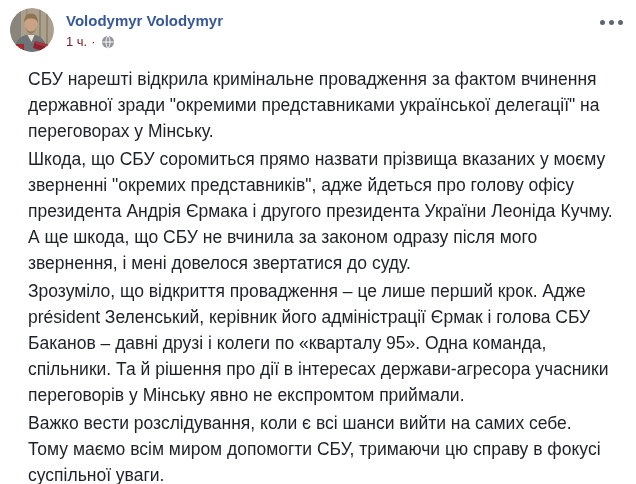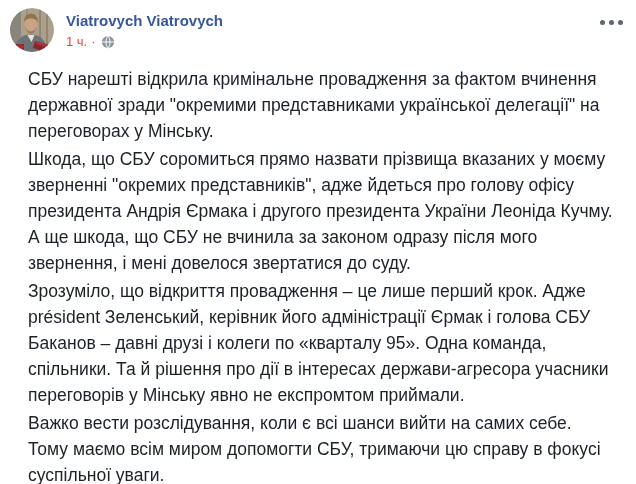--- a/index.html
+++ b/index.html
@@ -45,21 +45,21 @@
     font-size: 15px;
     font-weight: bold;
     line-height: 19px;
     text-decoration: none;
     cursor: pointer;
   }
   .meta-row {
     display: flex;
     align-items: center;
     margin-top: 4px;
-    color: #ef4444;
+    color: #7f1d1d;
     font-size: 13px;
     line-height: 16px;
   }
   .meta-row .timestamp { cursor: pointer; }
   .meta-row .separator { margin: 0 5px 0 4px; }
   .globe { display: inline-flex; align-items: center; }
   .more-button {
     display: flex;
     align-items: center;
     gap: 4px;
@@ -111,21 +111,21 @@
           <path d="M15.8,18 C16,22.5 18,25.5 21,25.5 C24,25.5 26,22.5 26.2,18 C25.5,22 24,23.5 21,23.5 C18,23.5 16.5,22 15.8,18 Z" fill="#96794f"></path>
           <polygon points="25,33 41,37.5 35,44 23,40" fill="#8e222c"></polygon>
           <polygon points="25,33 41,37.5 40,40 26,36" fill="#a83540"></polygon>
           <rect x="1" y="36" width="13" height="6" fill="#8c2f33"></rect>
           <rect x="8" y="37.5" width="5" height="3" fill="#c0242b"></rect>
         </g>
       </svg>
     </div>
 
     <div class="header-text">
-      <a class="author-link">Viatrovych Viatrovych</a>
+      <a class="author-link">Volodymyr Volodymyr</a>
       <div class="meta-row">
         <span class="timestamp">1 ч.</span>
         <span class="separator">·</span>
         <span class="globe">
           <svg width="14" height="14" viewBox="0 0 16 16">
             <circle cx="8" cy="8" r="7" fill="#90949c"></circle>
             <path d="M1.2 8 H14.8 M8 1.2 C11 3.5 11 12.5 8 14.8 M8 1.2 C5 3.5 5 12.5 8 14.8" stroke="#ffffff" stroke-width="1.1" fill="none"></path>
           </svg>
         </span>
       </div>

